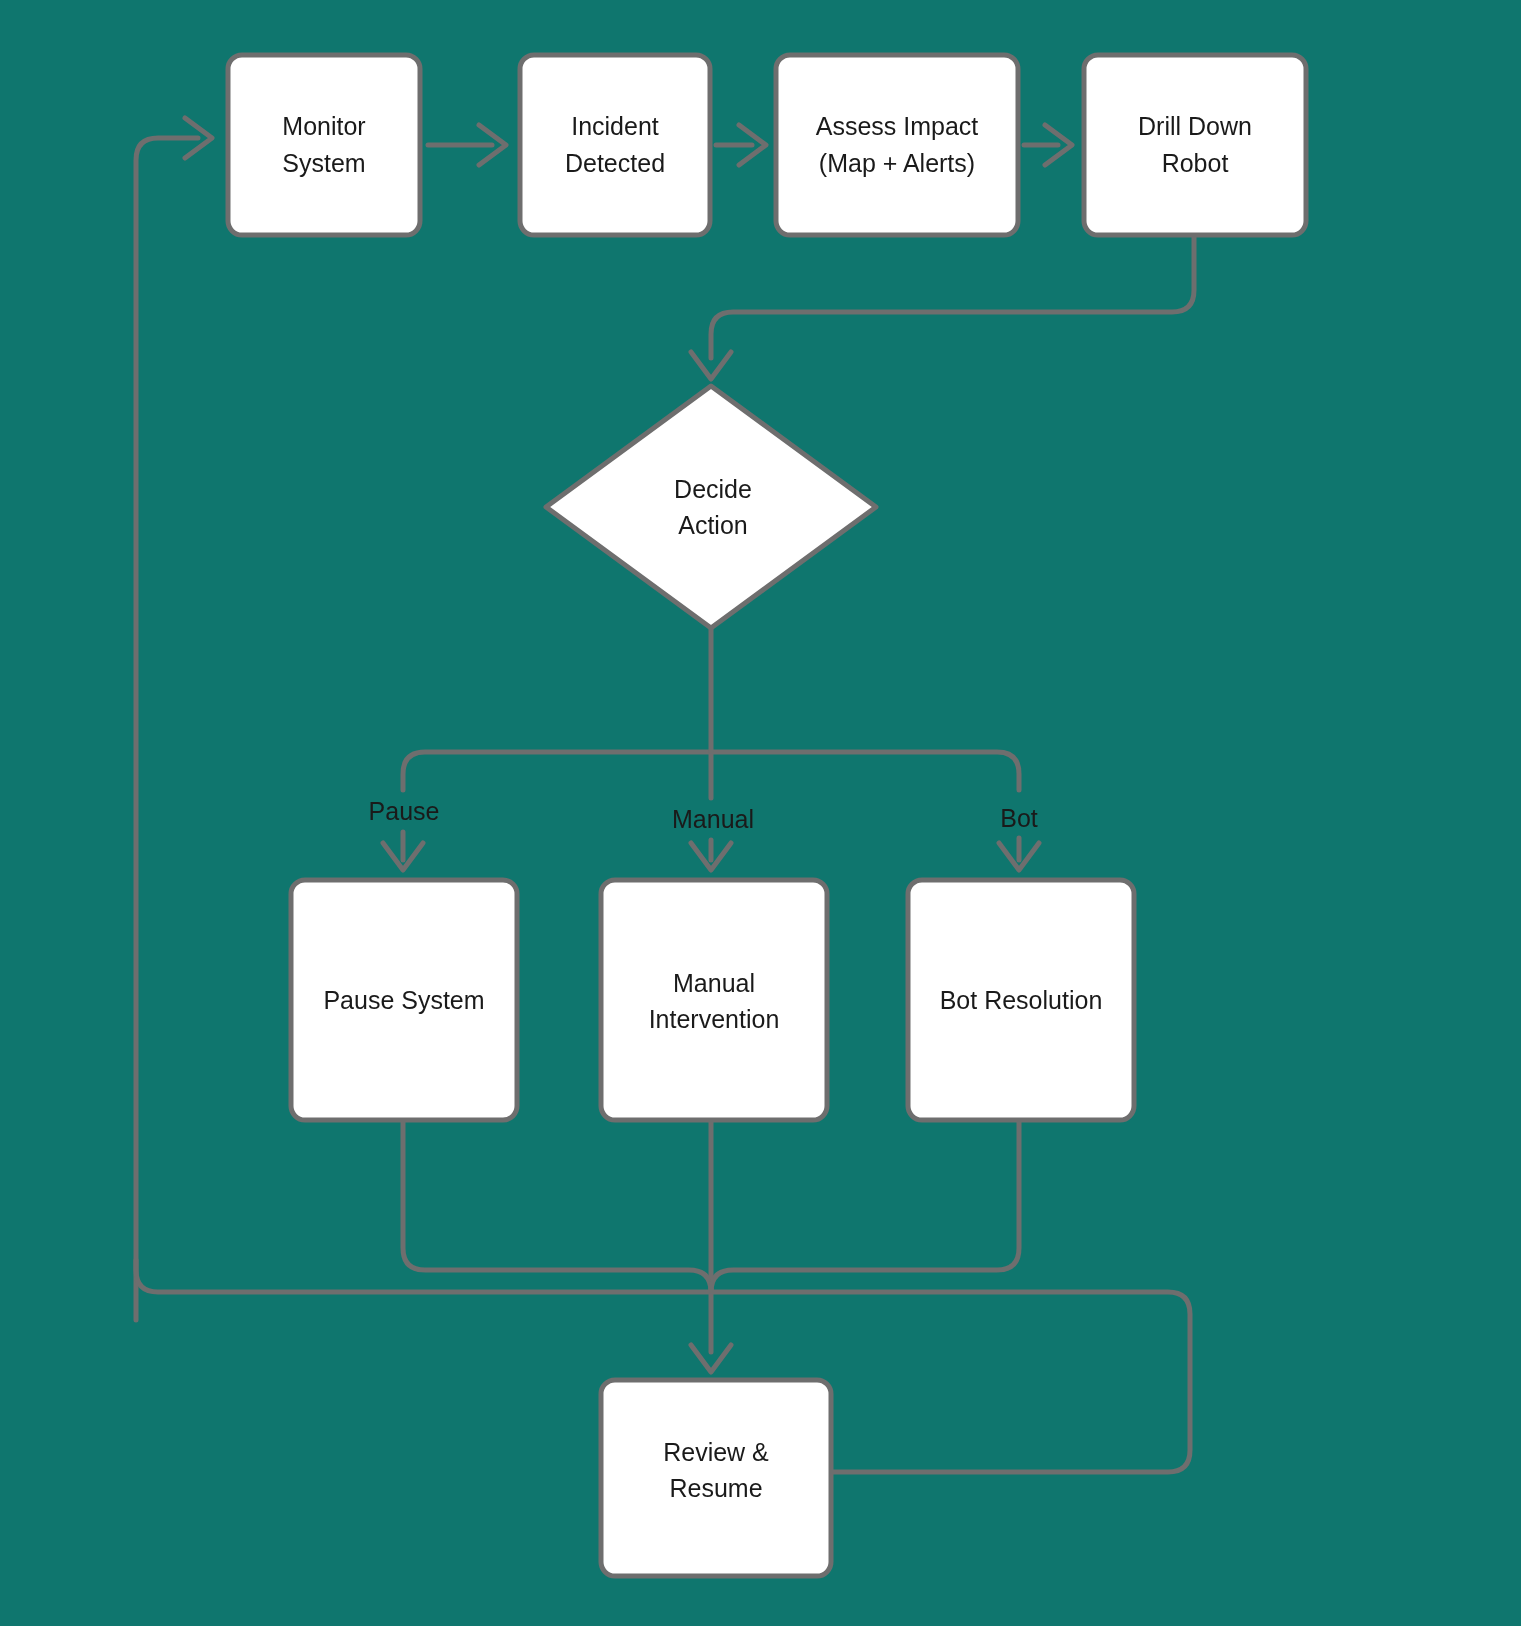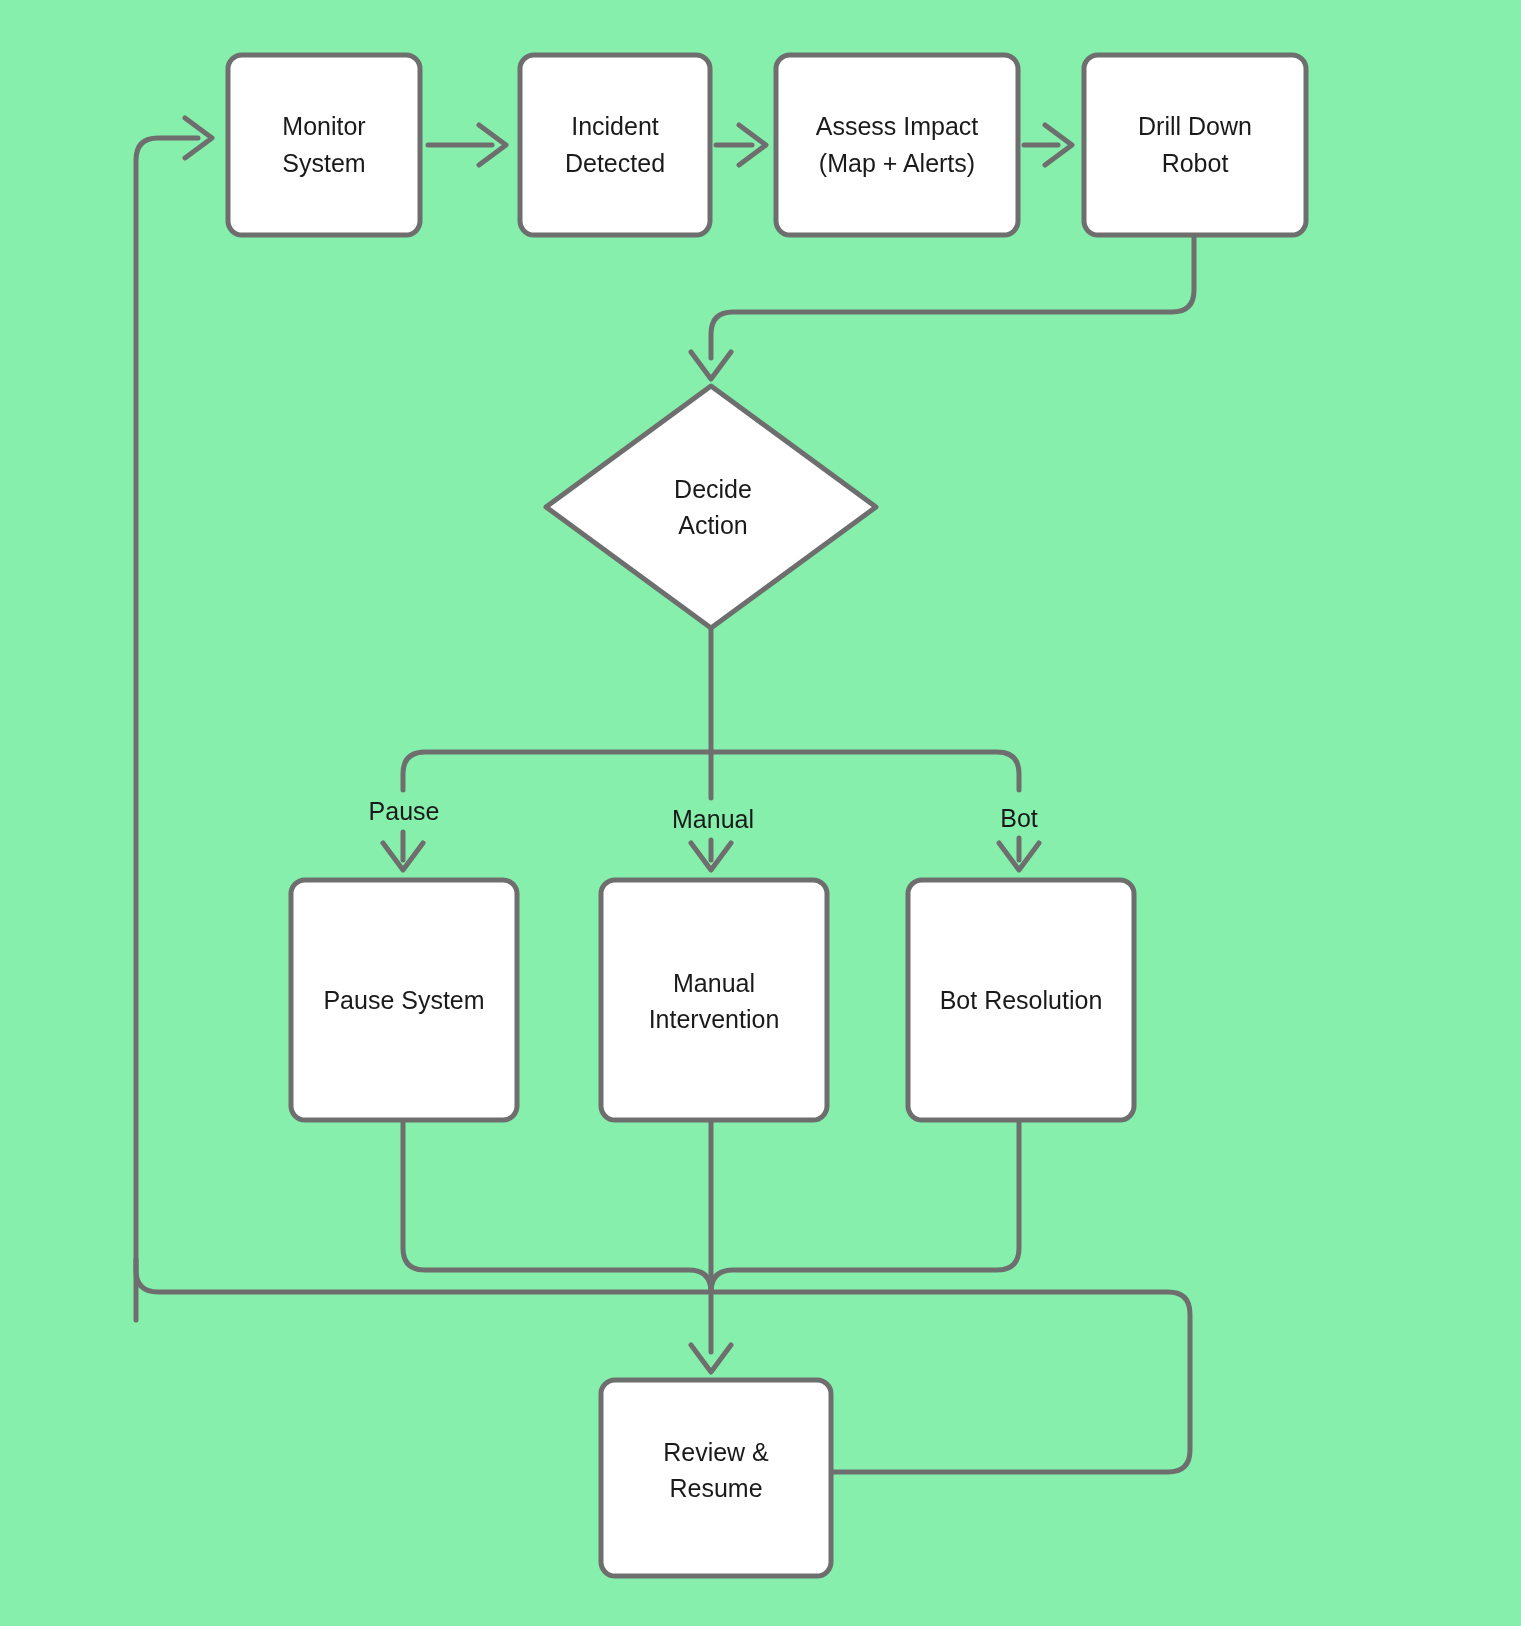--- a/index.html
+++ b/index.html
@@ -7,21 +7,21 @@
     padding: 0;
     background: #ffffff;
   }
   body {
     font-family: "Liberation Sans", sans-serif;
   }
   #canvas {
     position: relative;
     width: 1521px;
     height: 1626px;
-    background: #86efac;
+    background: #0f766e;
     overflow: hidden;
   }
   svg#flow {
     position: absolute;
     top: 0;
     left: 0;
     width: 1521px;
     height: 1626px;
     display: block;
   }

